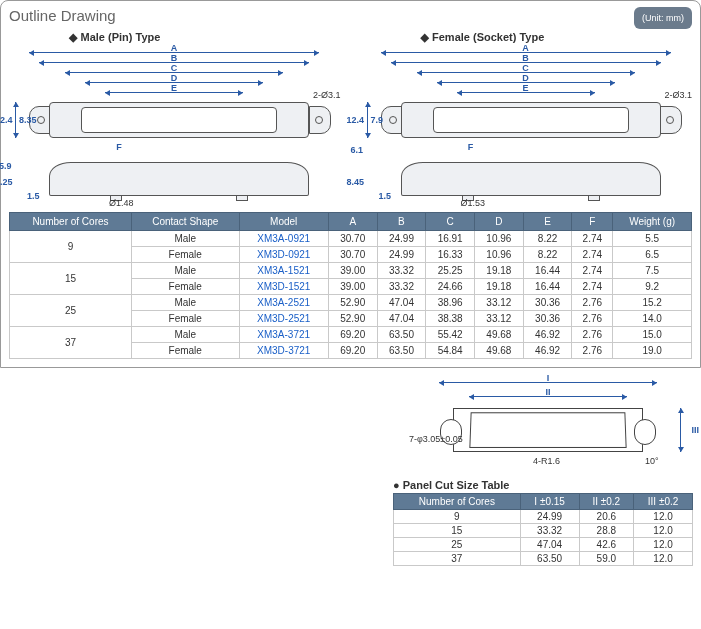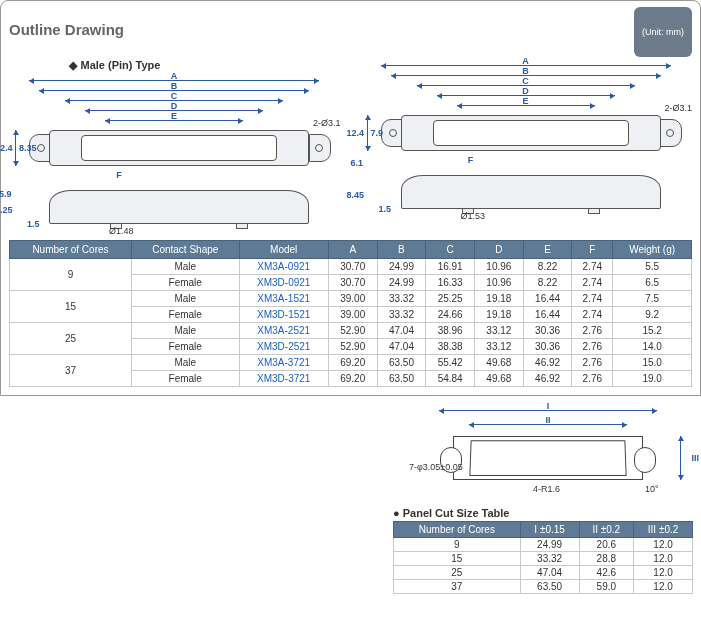--- a/index.html
+++ b/index.html
@@ -18,27 +18,27 @@
   }
   .title-row {
     display: flex;
     justify-content: space-between;
     align-items: baseline;
     margin-bottom: 2px;
   }
   .main-title {
     font-size: 15px;
     color: #666;
-    font-weight: bold;
+    font-weight: normal;
   }
   .unit-badge {
     background: #6b7b8c;
     color: #fff;
     font-size: 9px;
-    padding: 20px 8px;
+    padding: 6px 8px;
     border-radius: 6px;
   }
   .drawings-row {
     display: flex;
     gap: 20px;
     margin-bottom: 6px;
   }
   .drawing-col {
     flex: 1;
     position: relative;
@@ -295,20 +295,21 @@
           <div class="side-foot" style="right:60px;"></div>
         </div>
         <span class="vdim-label" style="left:-10px;top:120px;">5.9</span>
         <span class="vdim-label" style="left:-14px;top:136px;">8.25</span>
         <span class="vdim-label" style="left:18px;top:150px;">1.5</span>
         <span class="small-note" style="left:100px;top:152px;">Ø1.48</span>
       </div>
     </div>
 
     <div class="drawing-col">
+      <div class="drawing-label">Female (Socket) Type</div>
       <div class="schematic">
         <div class="dim-line" style="top:6px;left:20px;width:290px;">
             <span class="dim-label" style="left:50%;top:-10px;">A</span>
           </div>
         <div class="dim-line" style="top:16px;left:30px;width:270px;">
             <span class="dim-label" style="left:50%;top:-10px;">B</span>
           </div>
         <div class="dim-line" style="top:26px;left:56px;width:218px;">
             <span class="dim-label" style="left:50%;top:-10px;">C</span>
           </div>

